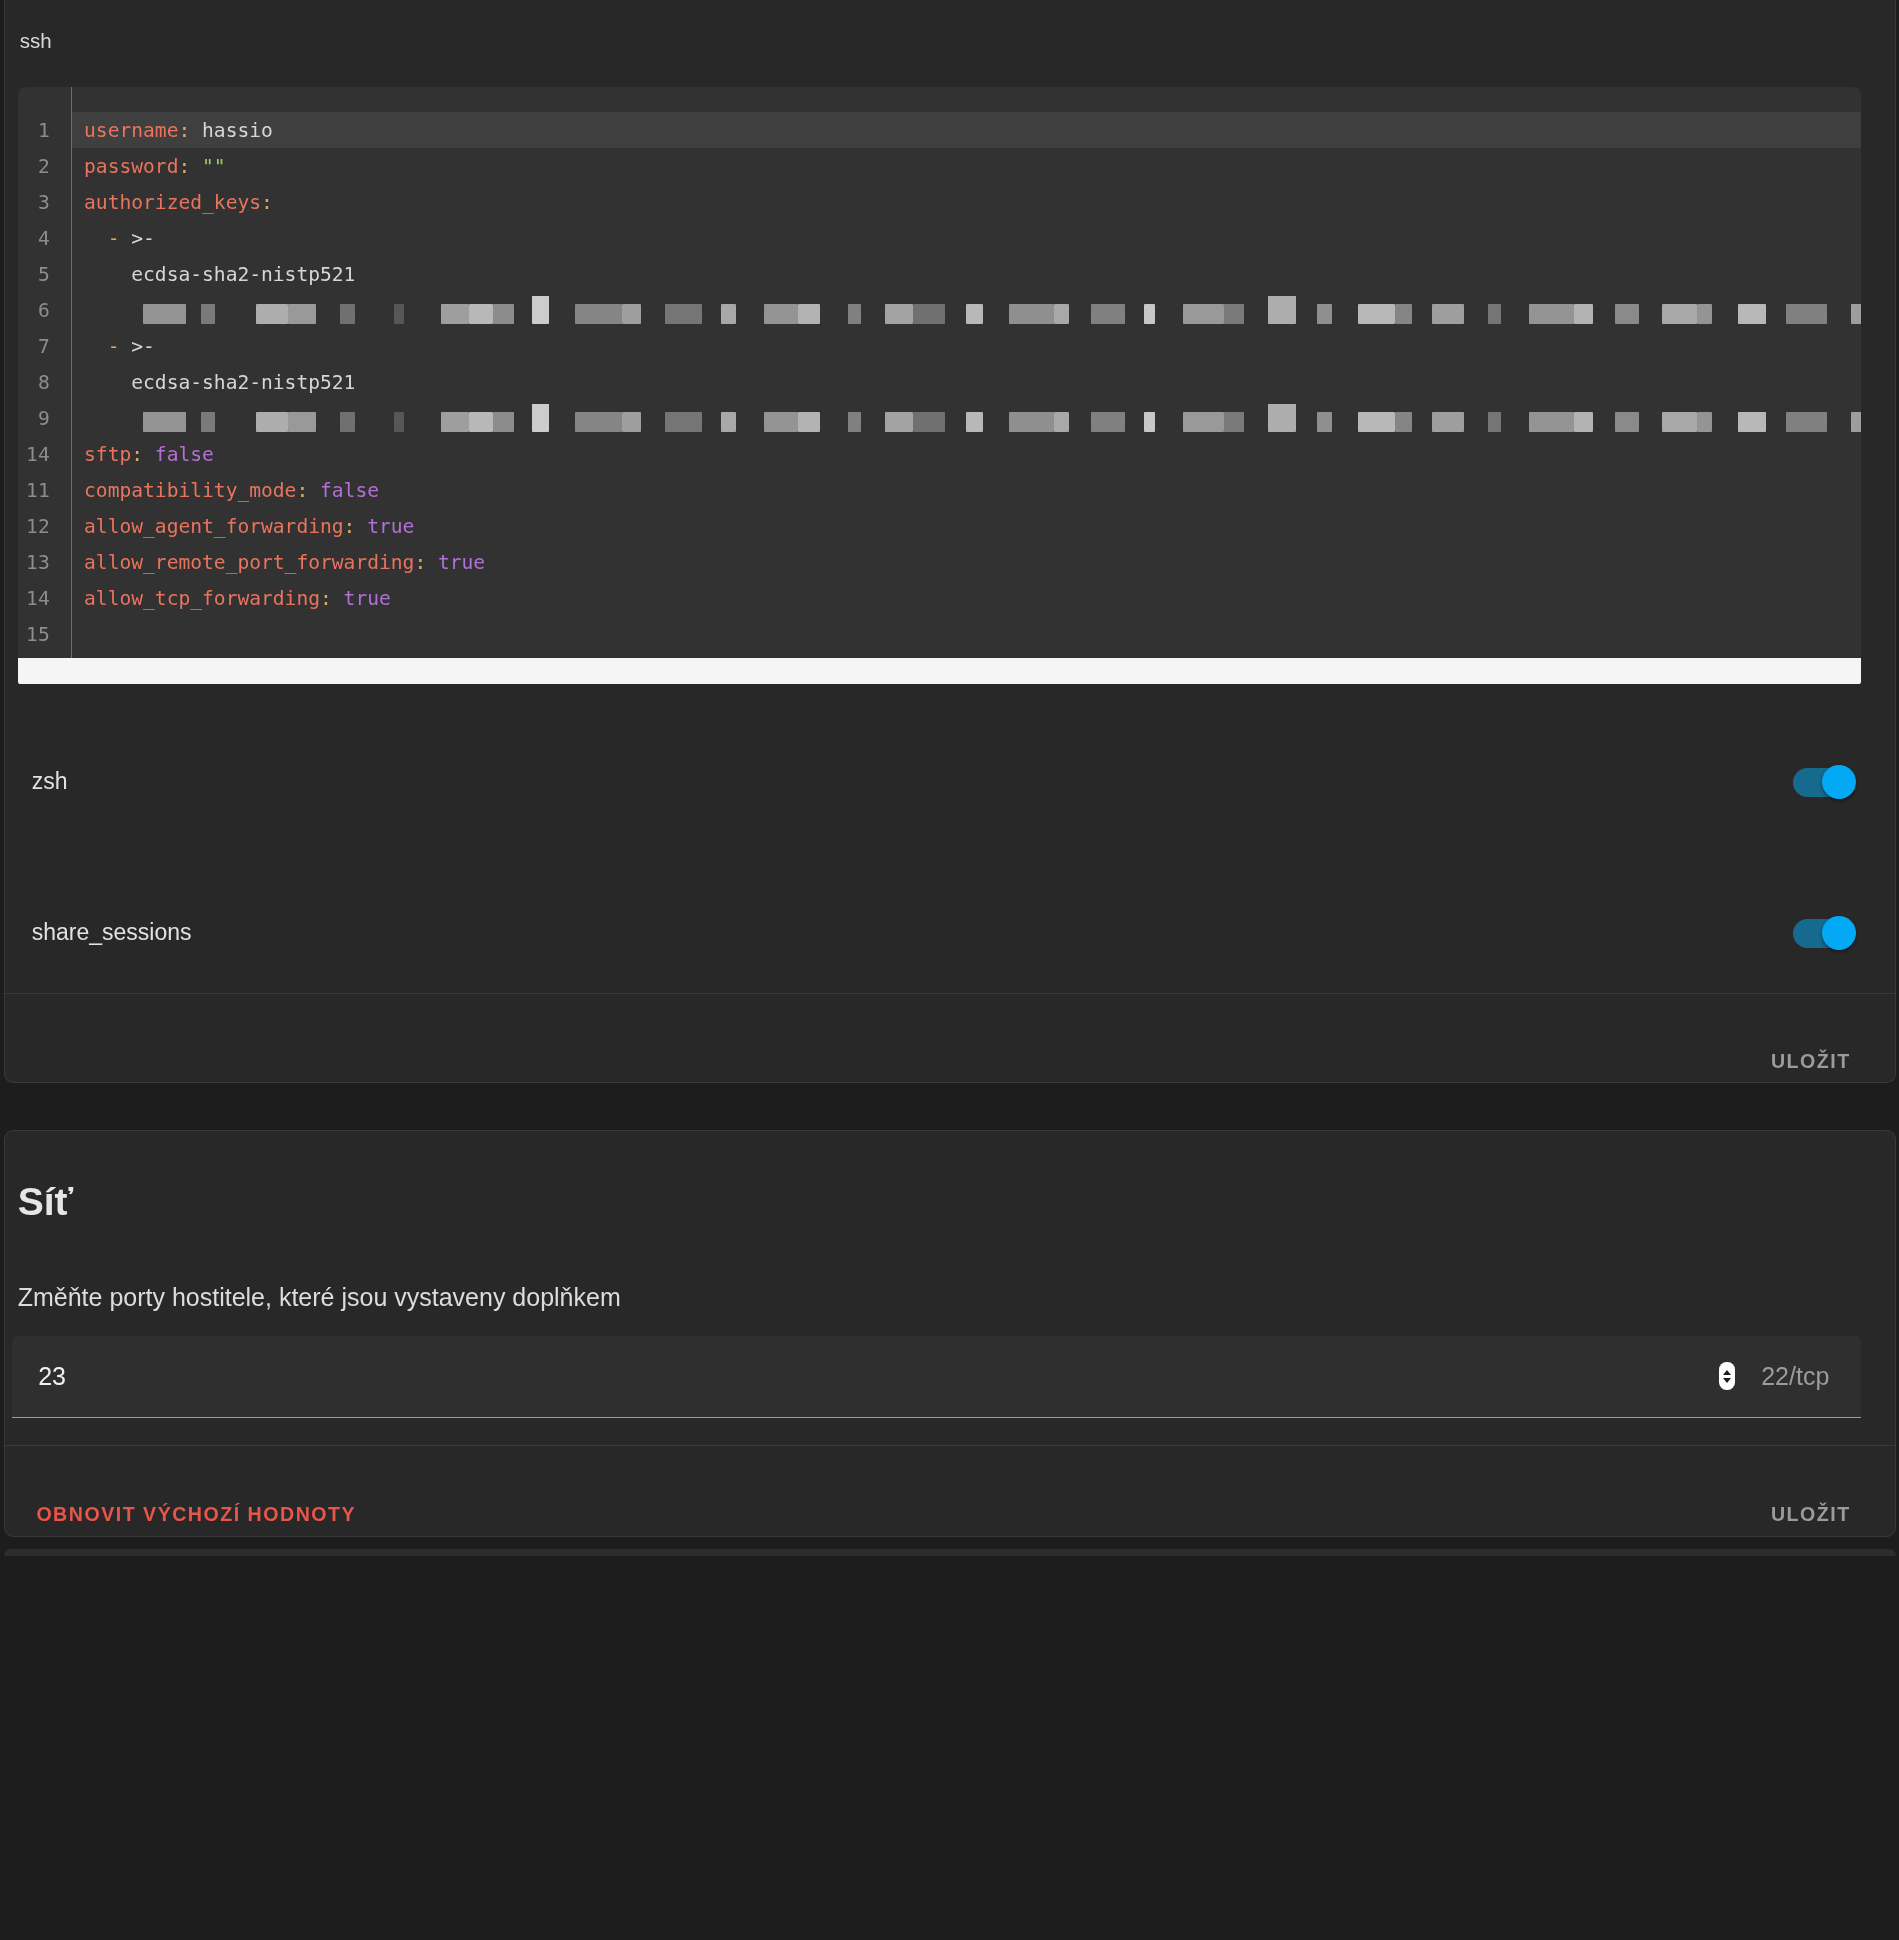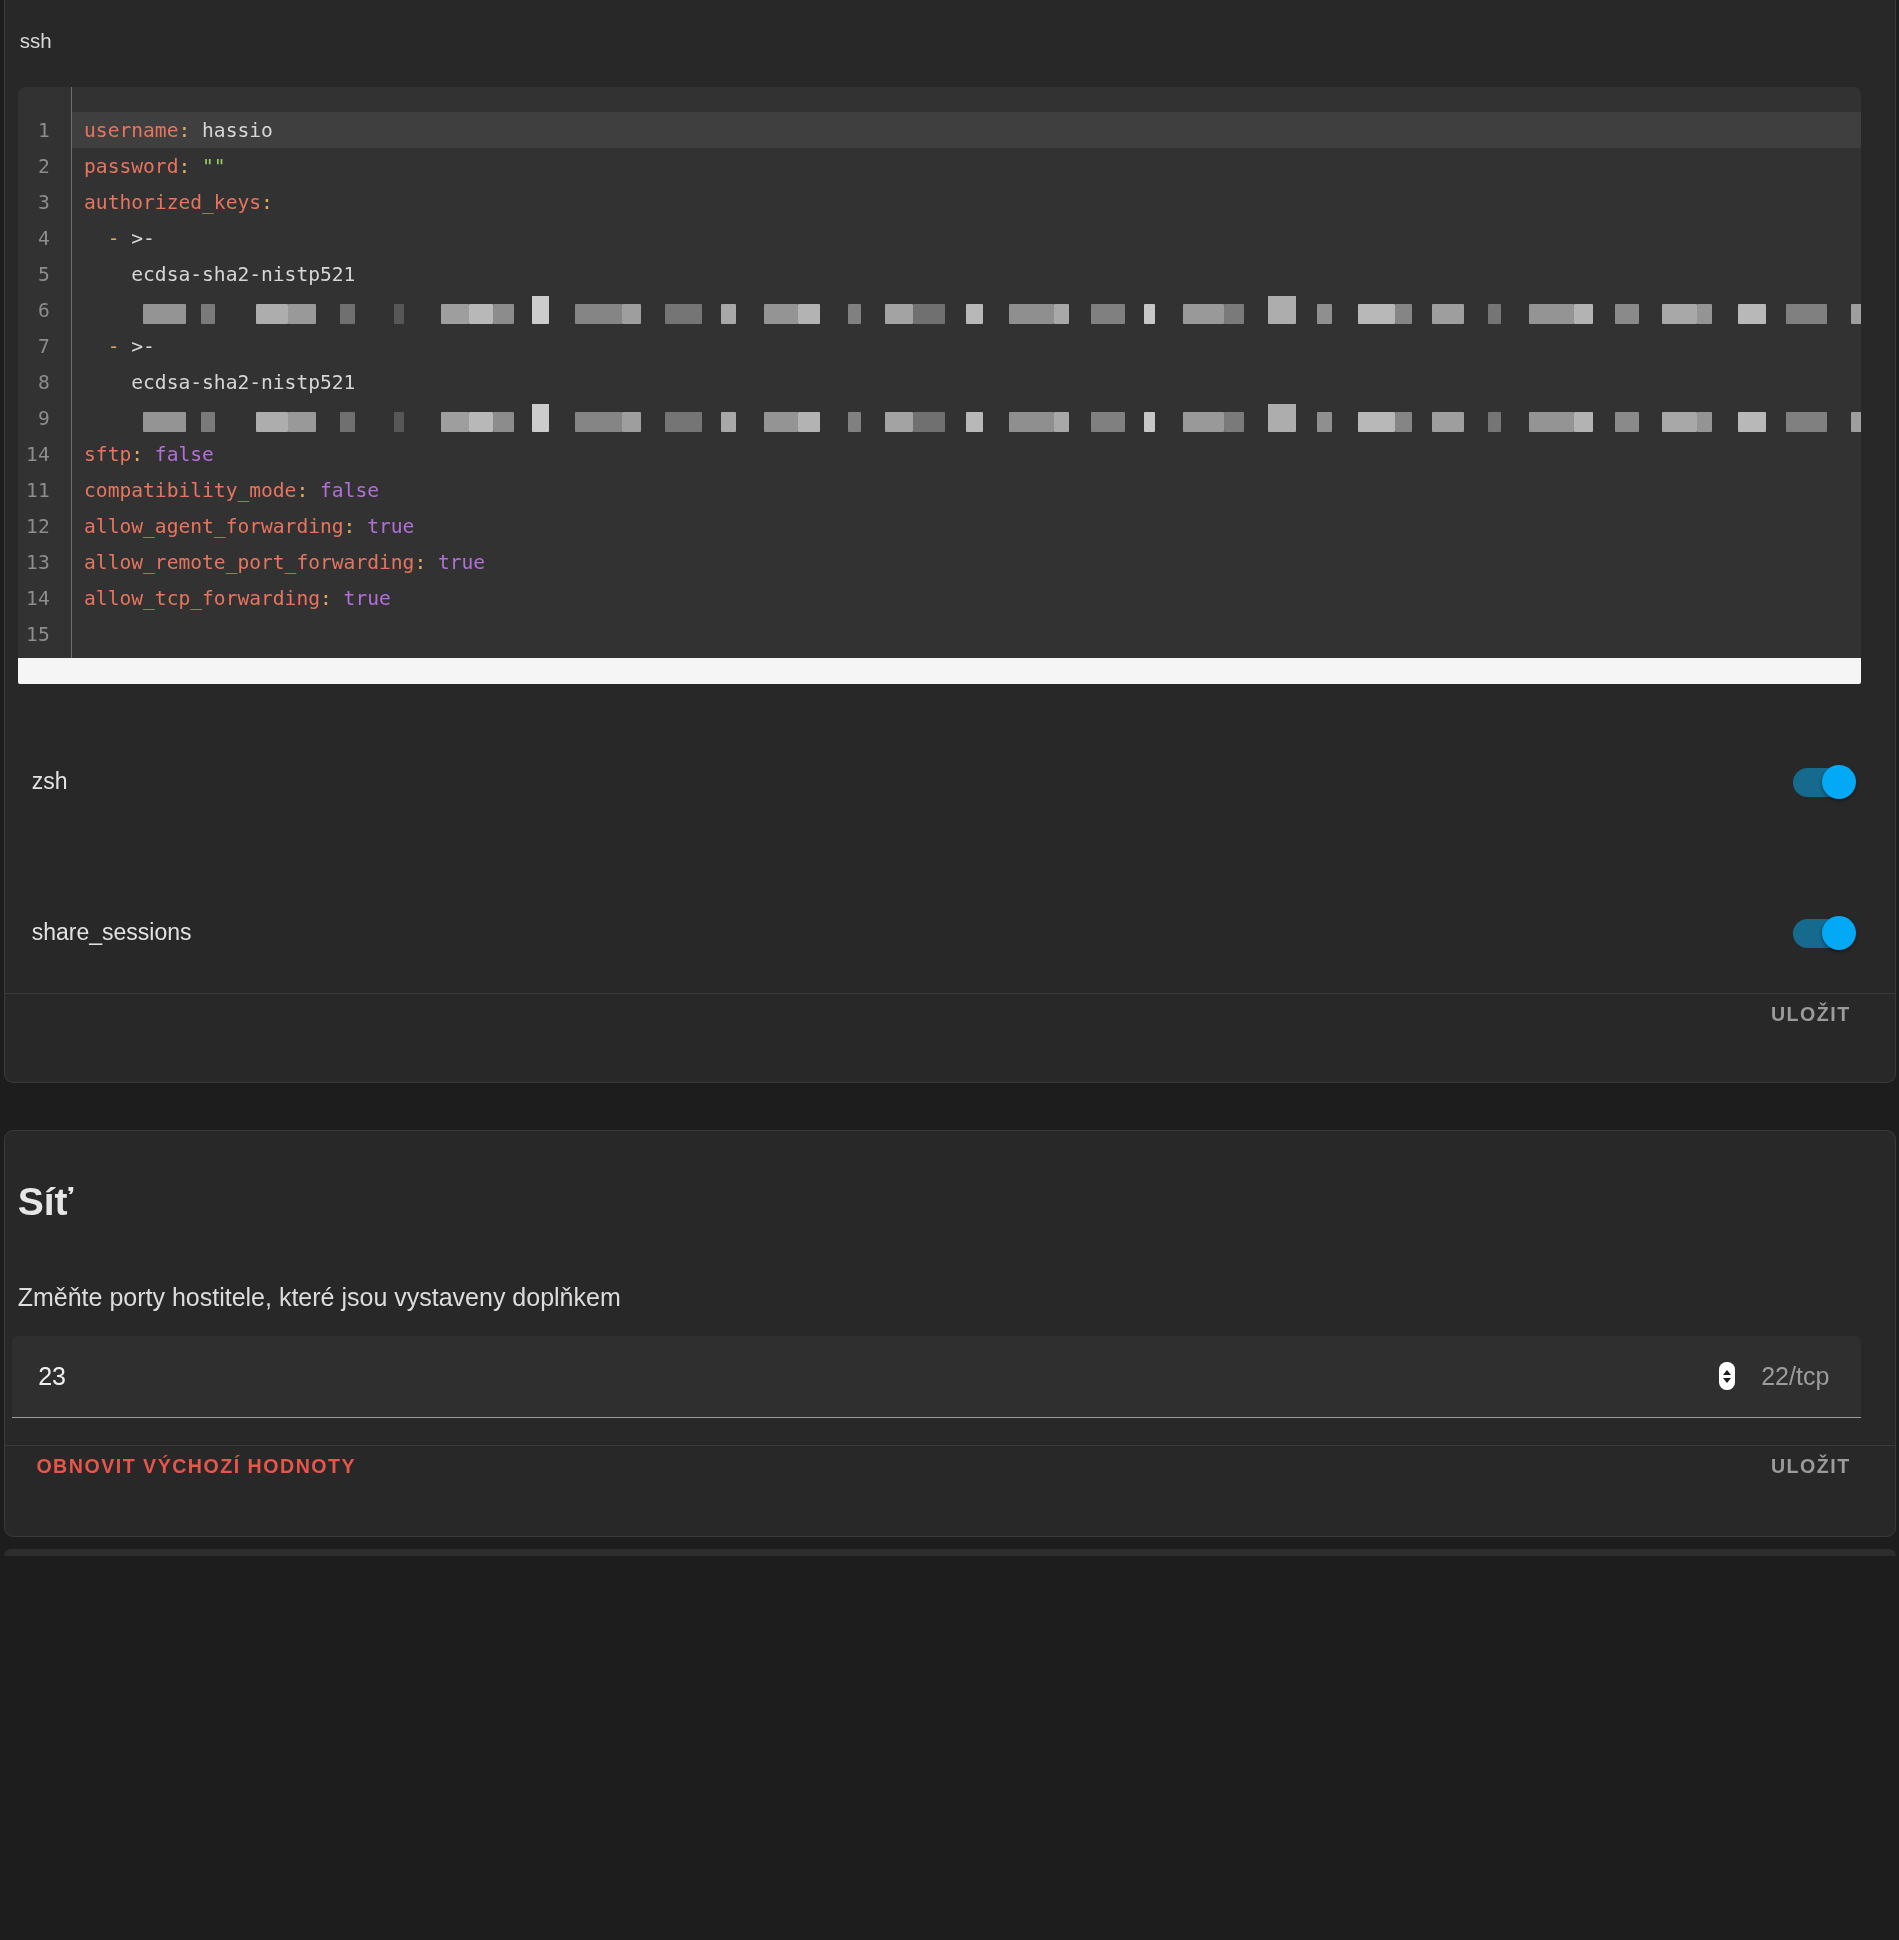--- a/index.html
+++ b/index.html
@@ -42,21 +42,21 @@
               border-bottom:0.9px solid #8f8f8f;display:flex;align-items:center;padding-left:30px;cursor:pointer;}
   .sel-packages{margin-top:74px;}
   .sel-init{margin-top:37px;}
   .select-box .lbl{font-size:23px;color:#cfcfcf;}
   .select-box .caret{position:absolute;right:41px;top:50%;transform:translateY(-50%);
                      width:0;height:0;border-left:10.3px solid transparent;border-right:10.3px solid transparent;
                      border-top:12px solid #9e9e9e;}
 
   .card-divider{height:0.9px;background:#3a3a3a;}
   .div1{margin-top:38px;}
-  .card-footer{display:flex;align-items:flex-start;height:88px;padding:0 41px 0 28px;}
+  .card-footer{display:flex;align-items:flex-end;height:88px;padding:0 41px 0 28px;}
   .spacer{flex:1;}
   .btn{background:none;border:none;cursor:pointer;font-family:"Liberation Sans",sans-serif;
        font-size:19.6px;font-weight:700;letter-spacing:1.5px;padding:9.3px 3.7px;}
   .btn.gray{color:#9b9b9b;}
   .btn.red{color:#e8554a;}
 
   
   #network-card{margin-top:47px;}
   .net-title{margin:0;padding:47px 0 0 13px;font-size:39px;font-weight:700;color:#e6e6e6;line-height:47px;}
   .net-desc{margin:58px 0 4px 0;padding-left:13px;font-size:25px;color:#dcdcdc;}

